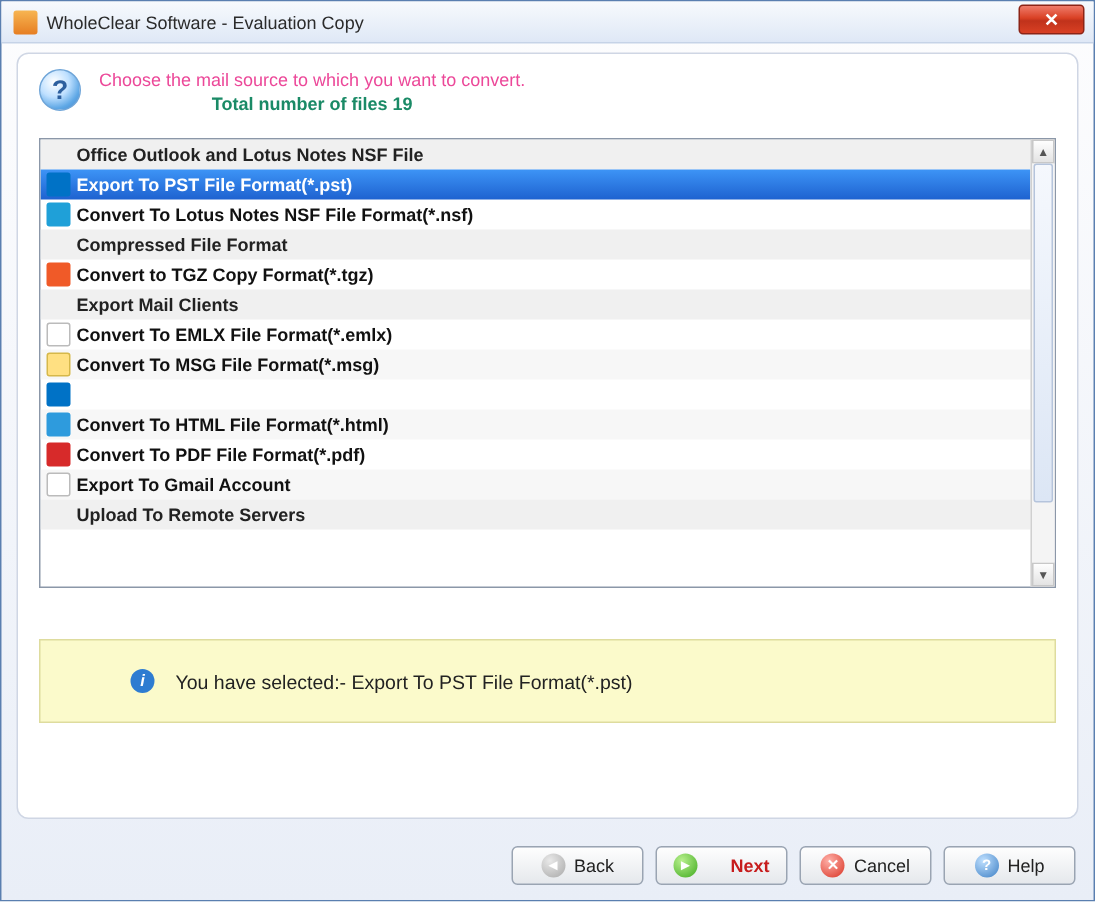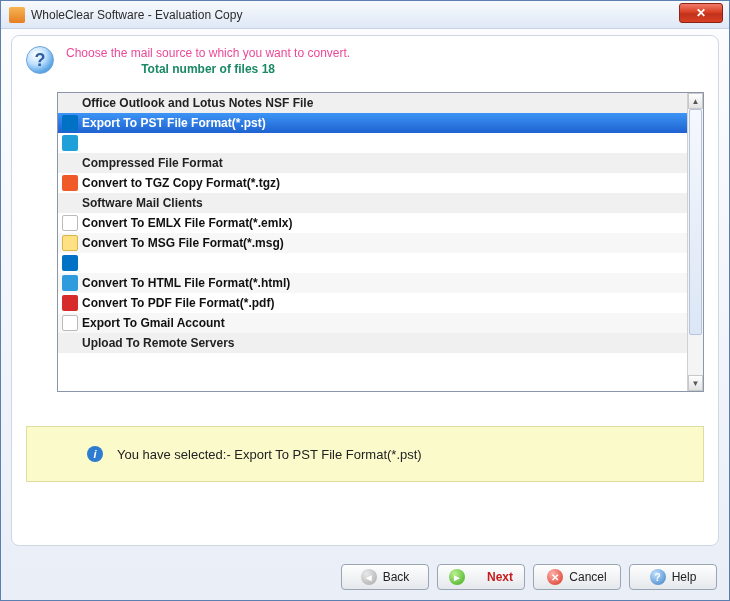--- a/index.html
+++ b/index.html
@@ -70,21 +70,20 @@
     display: flex; align-items: center; justify-content: center;
   }
   .header-text .line1 { color: #ec4899; font-size: 12px; }
   .header-text .line2 { color: #1a8a66; font-weight: bold; font-size: 12px; margin-top: 2px; }
   .listbox {
     border: 1px solid #8b97a8;
     background: #fff;
     height: 300px;
     display: flex;
     position: relative;
-    margin-left: 31px;
   }
   .list-inner { flex: 1; overflow: hidden; }
   .scrollbar {
     width: 16px;
     background: #f0f0f0;
     border-left: 1px solid #d0d0d0;
     display: flex; flex-direction: column;
   }
   .sb-btn {
     height: 16px; background: linear-gradient(#fefefe,#e3e3e3);
@@ -185,41 +184,42 @@
   </div>
 
   <div class="content">
     <div class="panel">
 
       <div class="header-row">
         <div class="help-big">?</div>
         <div class="header-text">
           <div class="line1">Choose the mail source to which you want to convert.</div>
           <div class="line2">
-            <span>Total number of files </span><span>18</span>
+            <span>Total number of files </span><span>19</span>
           </div>
         </div>
       </div>
 
       <div class="listbox">
         <div class="list-inner" id="list-inner">
             <div class="row header">Office Outlook and Lotus Notes NSF File</div>
             <div class="row item selected">
               <span class="icon ic-outlook"></span>
               <span>Export To PST File Format(*.pst)</span>
             </div>
             <div class="row item">
               <span class="icon ic-nsf"></span>
+              <span>Convert To Lotus Notes NSF File Format(*.nsf)</span>
             </div>
             <div class="row header">Compressed File Format</div>
             <div class="row item">
               <span class="icon ic-tgz"></span>
               <span>Convert to TGZ Copy Format(*.tgz)</span>
             </div>
-            <div class="row header">Software Mail Clients</div>
+            <div class="row header">Export Mail Clients</div>
             <div class="row item">
               <span class="icon ic-emlx"></span>
               <span>Convert To EMLX File Format(*.emlx)</span>
             </div>
             <div class="row item">
               <span class="icon ic-msg"></span>
               <span>Convert To MSG File Format(*.msg)</span>
             </div>
             <div class="row item">
               <span class="icon ic-mbox"></span>

